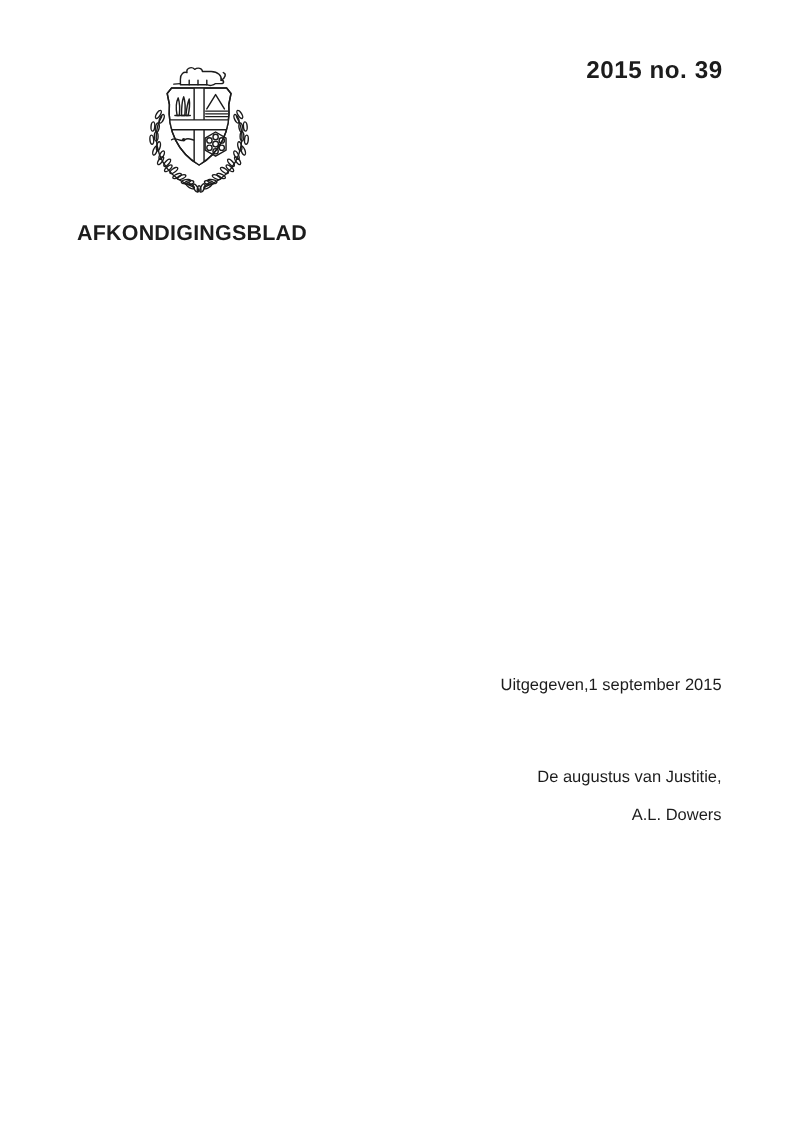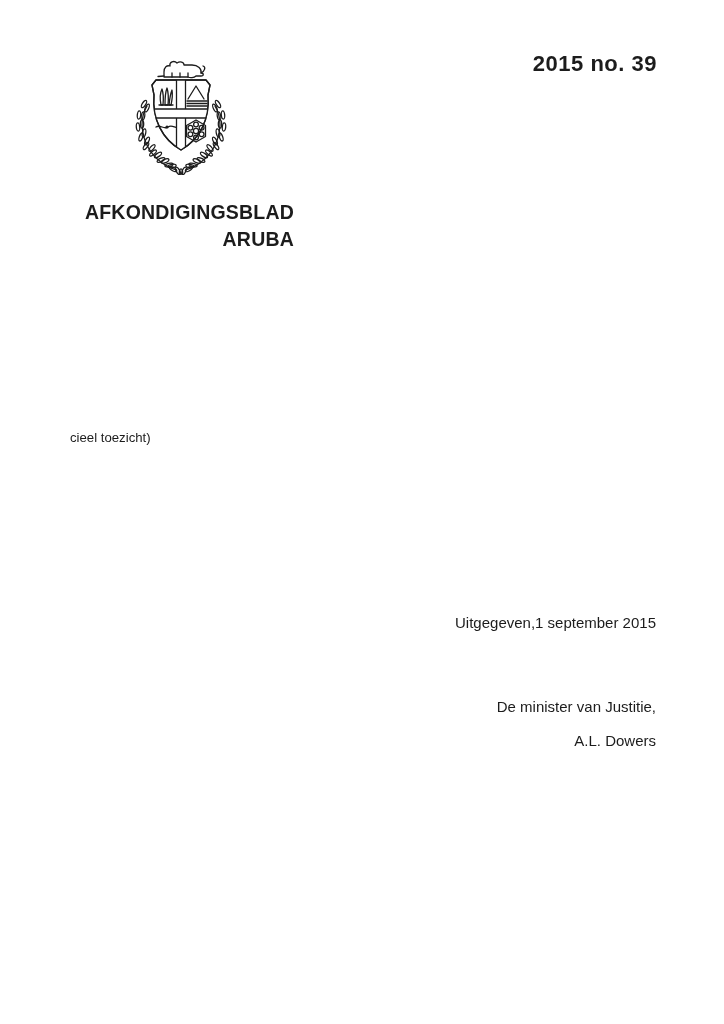--- a/index.html
+++ b/index.html
@@ -29,21 +29,21 @@
     top: 57px;
     width: 122px;
     height: 118px;
   }
   .emblem svg { display: block; width: 100%; height: 100%; }
   .masthead {
     position: absolute;
     left: 70px;
     top: 199px;
     width: 224px;
-    text-align: right;
+    text-align: left;
     font-size: 19.5px;
     font-weight: bold;
     line-height: 26.5px;
     letter-spacing: 0.2px;
   }
   .ordinance {
     position: absolute;
     left: 70px;
     top: 429px;
     width: 586px;
@@ -151,26 +151,24 @@
             <rect x="31" y="52" width="60" height="9" fill="#ffffff"></rect>
           </g>
           <path d="M32,28 L36,23 L86,23 L90,28 L88,38 C90,62 80,82 61,93 C42,82 32,62 34,38 Z"></path>
         </g>
       </g>
     </svg>
   </div>
 
   <div class="masthead">
     <div>AFKONDIGINGSBLAD</div>
-    <div>ARUBA</div>
   </div>
 
   <div class="ordinance">
-    <div class="line">cieel toezicht)</div>
   </div>
 
   <div class="right-block issued">Uitgegeven,1 september 2015</div>
 
-  <div class="right-block minister">De minister van Justitie,</div>
+  <div class="right-block minister">De augustus van Justitie,</div>
 
   <div class="right-block signer">A.L. Dowers</div>
 
 </div>
 
 </body></html>

